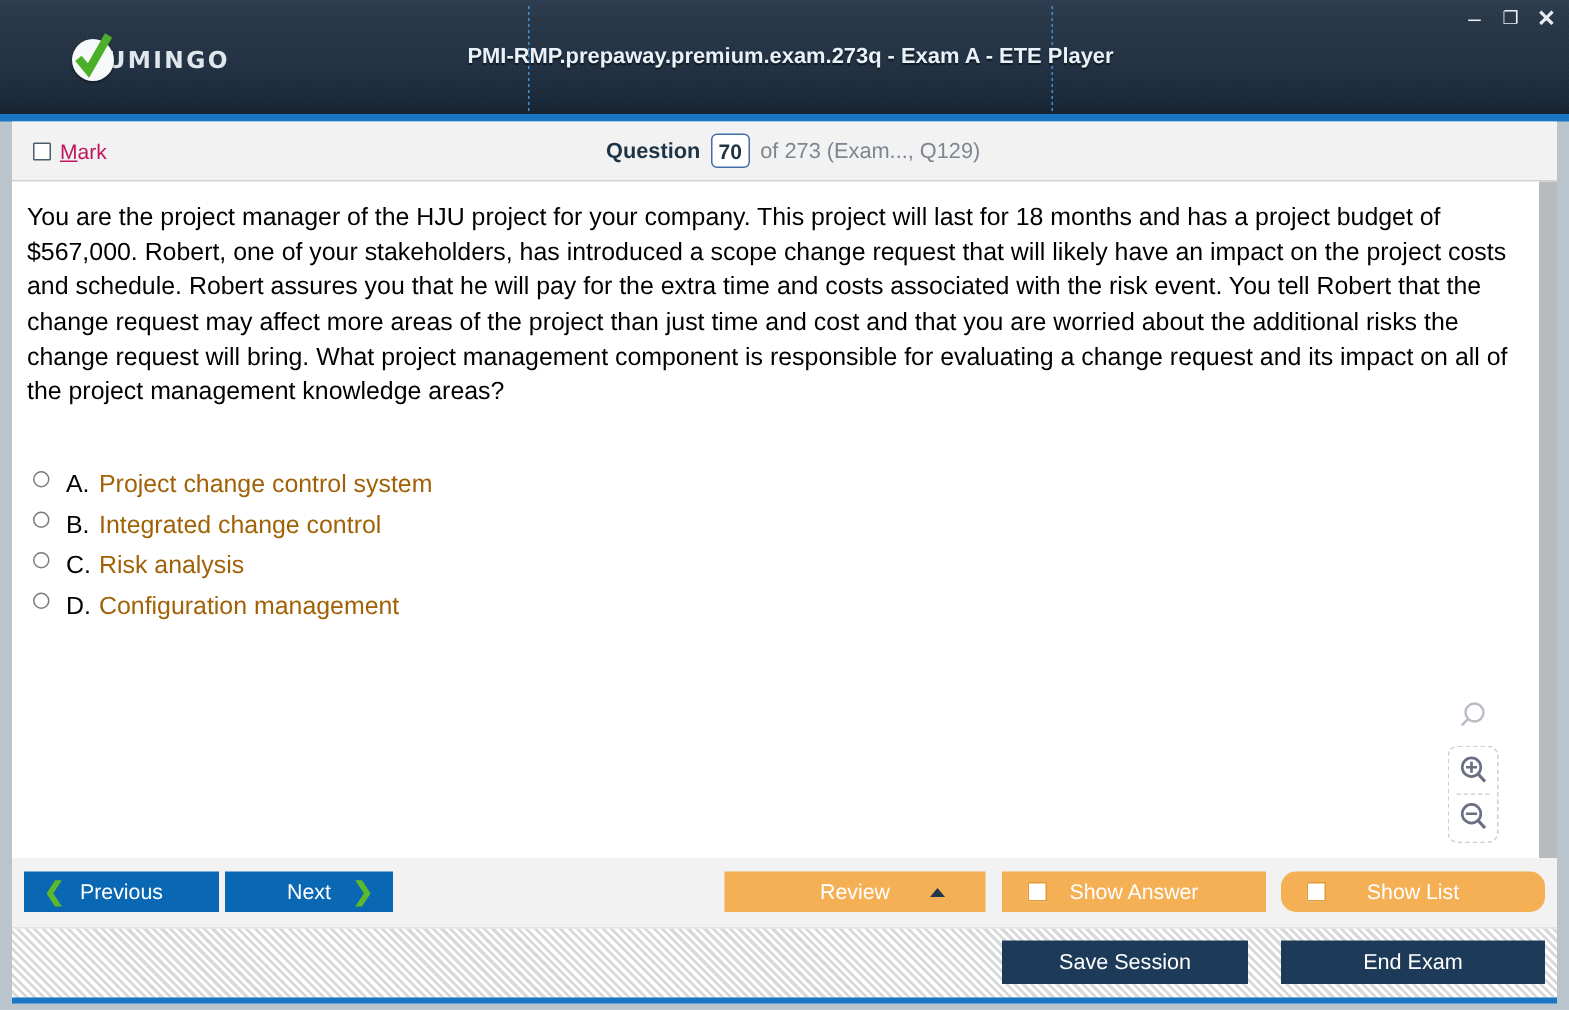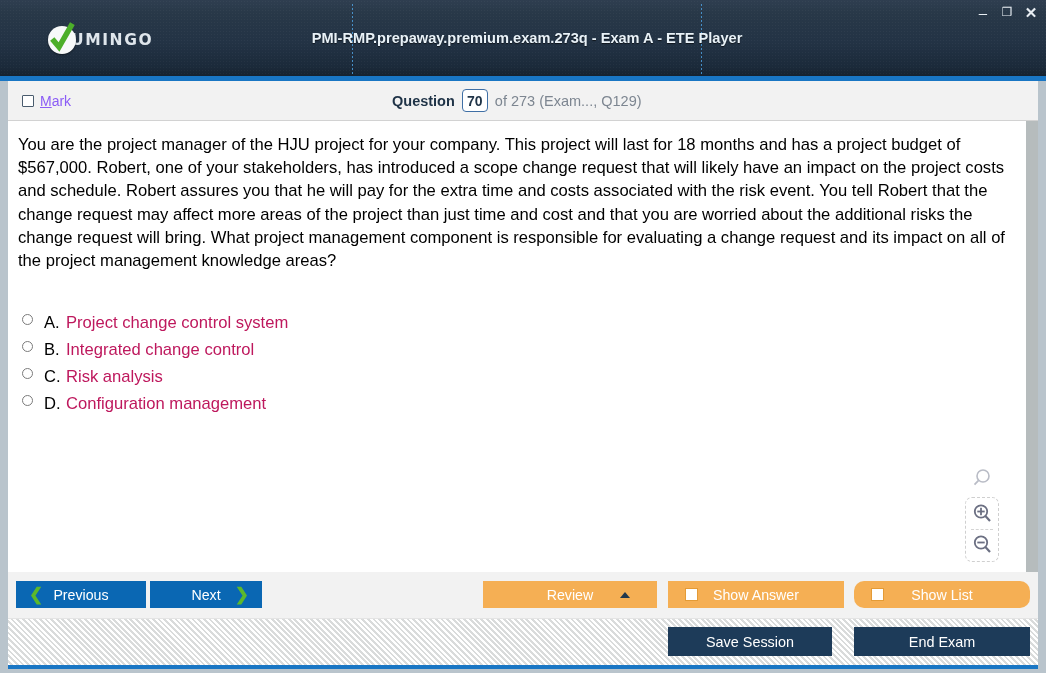--- a/index.html
+++ b/index.html
@@ -130,27 +130,27 @@
     margin-left: 14px;
   }
   #mark-checkbox {
     width: 12px; height: 12px;
     border: 1px solid #4a5c6e;
     background: #fff;
     border-radius: 1px;
   }
   #mark-label {
     font-size: 14px;
-    color: #8b5cf6;
+    color: #be185d;
   }
   #mark-label .acc { text-decoration: underline; }
 
   #question-counter {
     position: absolute;
-    left: 384px;
+    left: 396px;
     display: flex; align-items: center; gap: 7px; text-align: center;
   }
   #q-word {
     font-size: 14.5px; font-weight: bold; color: #1f3347;
   }
   #q-number-box {
     min-width: 26px; height: 23px;
     border: 1.4px solid #3f6fa5;
     border-radius: 4px;
     background: #fff;
@@ -202,21 +202,21 @@
     top: -3px;
   }
   .answer-letter {
     width: 22px;
     font-size: 16.6px;
     color: #000;
     flex: 0 0 auto;
   }
   .answer-text {
     font-size: 16.6px;
-    color: #be185d;
+    color: #a16207;
   }
 
   
   #zoom-tools {
     position: absolute;
     right: 24px; bottom: 10px;
     width: 40px;
     display: flex; flex-direction: column; align-items: center;
   }
   #mag-plain { margin-bottom: 3px; }

